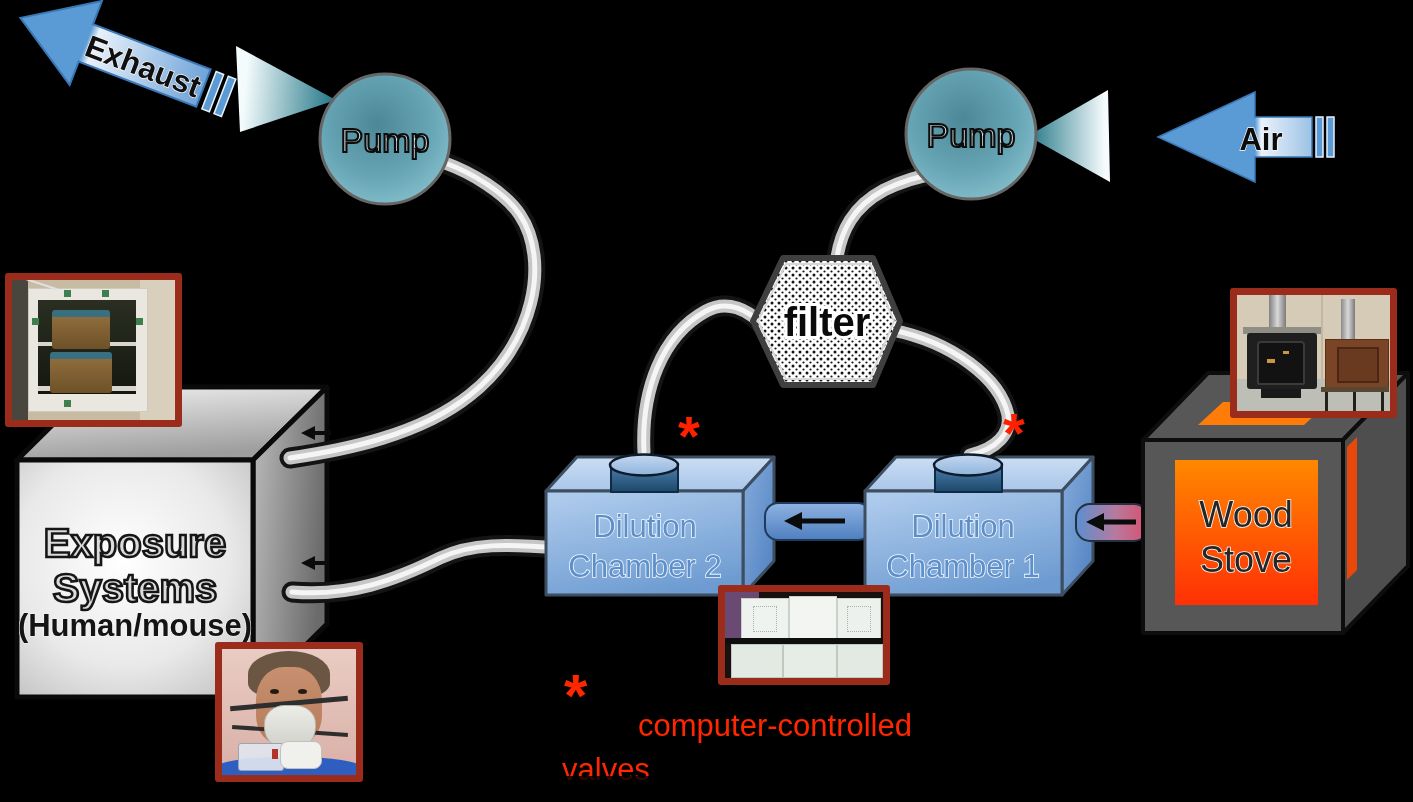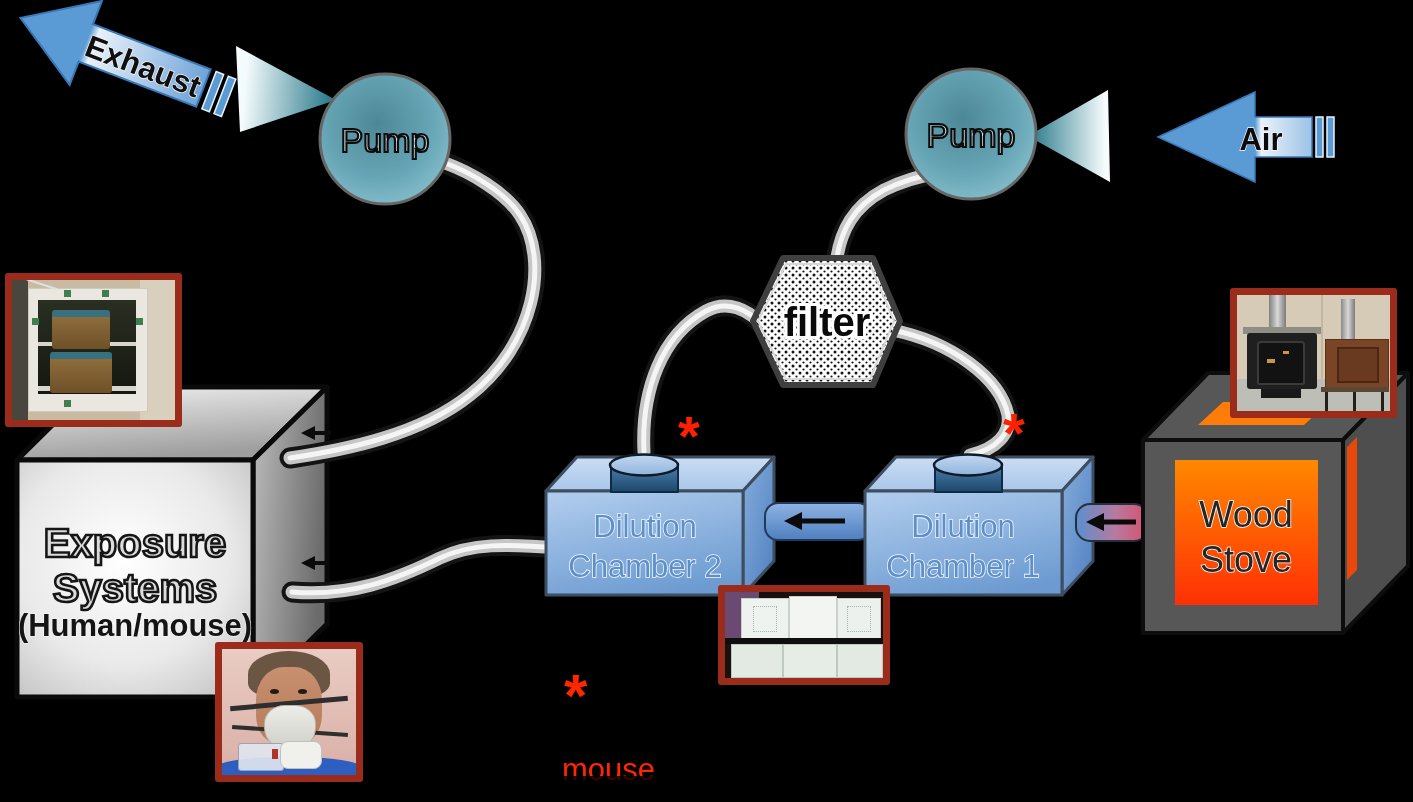--- a/index.html
+++ b/index.html
@@ -317,17 +317,18 @@
     <div class="pd" style="left:16px;top:94px;width:44px;height:26px;background:rgba(223,229,238,0.92);border:1px solid #9AA4B5;border-radius:3px;"></div>
     <div class="pd" style="left:58px;top:92px;width:40px;height:26px;background:#F0F0EC;border:1px solid #C2C2BA;border-radius:8px;"></div>
     <div class="pd" style="left:50px;top:100px;width:6px;height:10px;background:#B23328;"></div>
   </div>
 
   <div class="ast" style="left:678px;top:408px;">*</div>
   <div class="ast" style="left:1003px;top:405px;">*</div>
 
   <div id="legend">
     <span class="star">*</span>
-    <span class="l2">mouse</span>
+    <span class="l1">computer-controlled</span>
+    <span class="l2">valves</span>
     <span class="fade"></span>
   </div>
 
 </div>
 
 </body></html>

